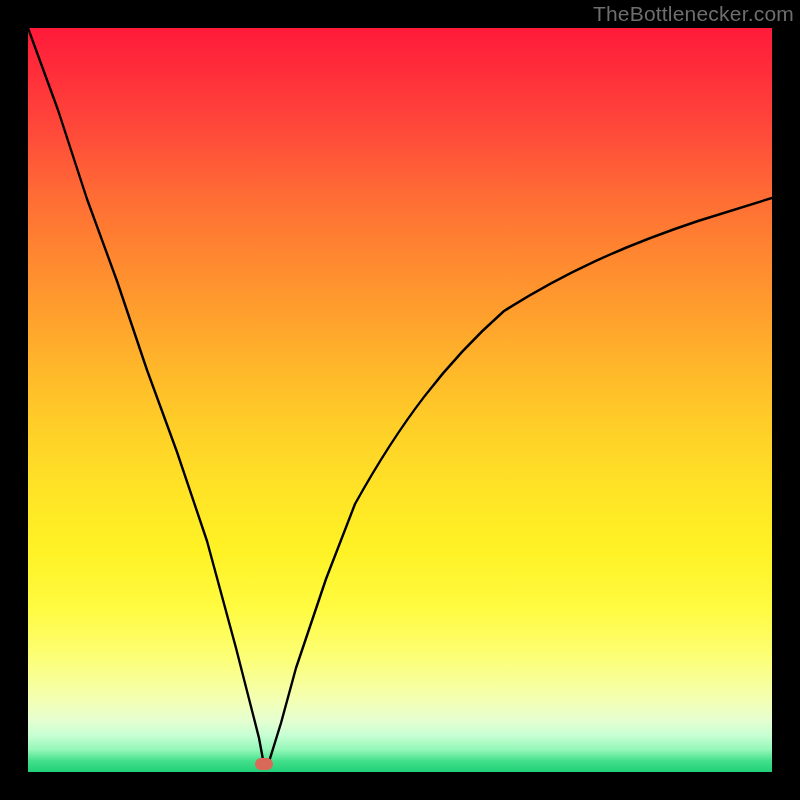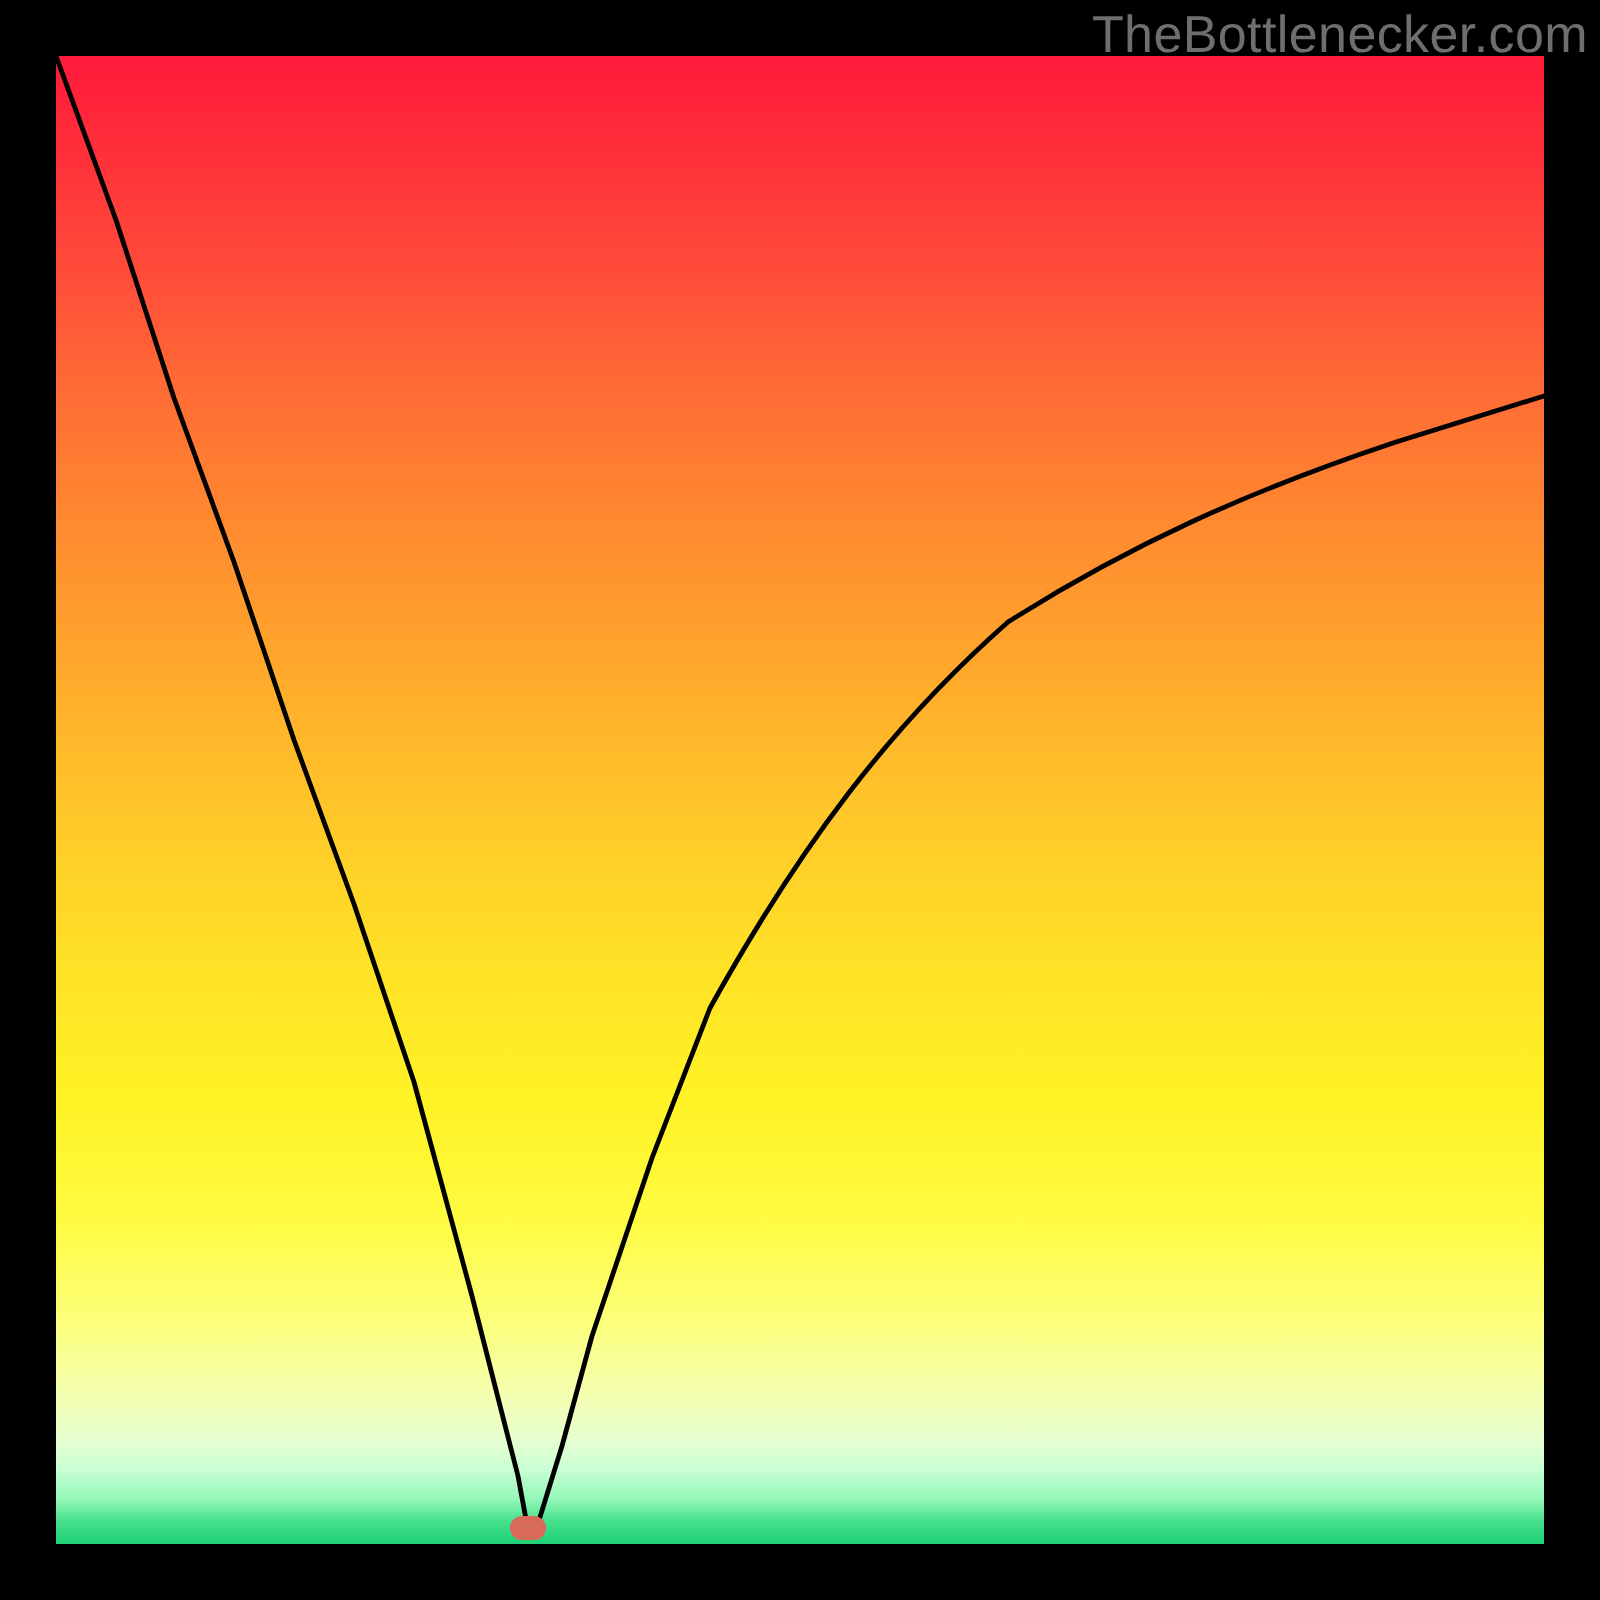--- a/index.html
+++ b/index.html
@@ -60,21 +60,21 @@
     border-radius: 6px;
     background: #d96a5a;
     left: 227px;
     bottom: 2px;
   }
   .watermark {
     position: absolute;
     top: 2px;
     right: 6px;
     color: #6e6e6e;
-    font-size: 26px;
+    font-size: 21px;
     letter-spacing: 0.2px;
   }
 </style>
 </head>
 <body>
 
 <div class="outer">
   <div class="plot"></div>
 
   <svg class="curve" viewBox="0 0 744 744" preserveAspectRatio="none">

